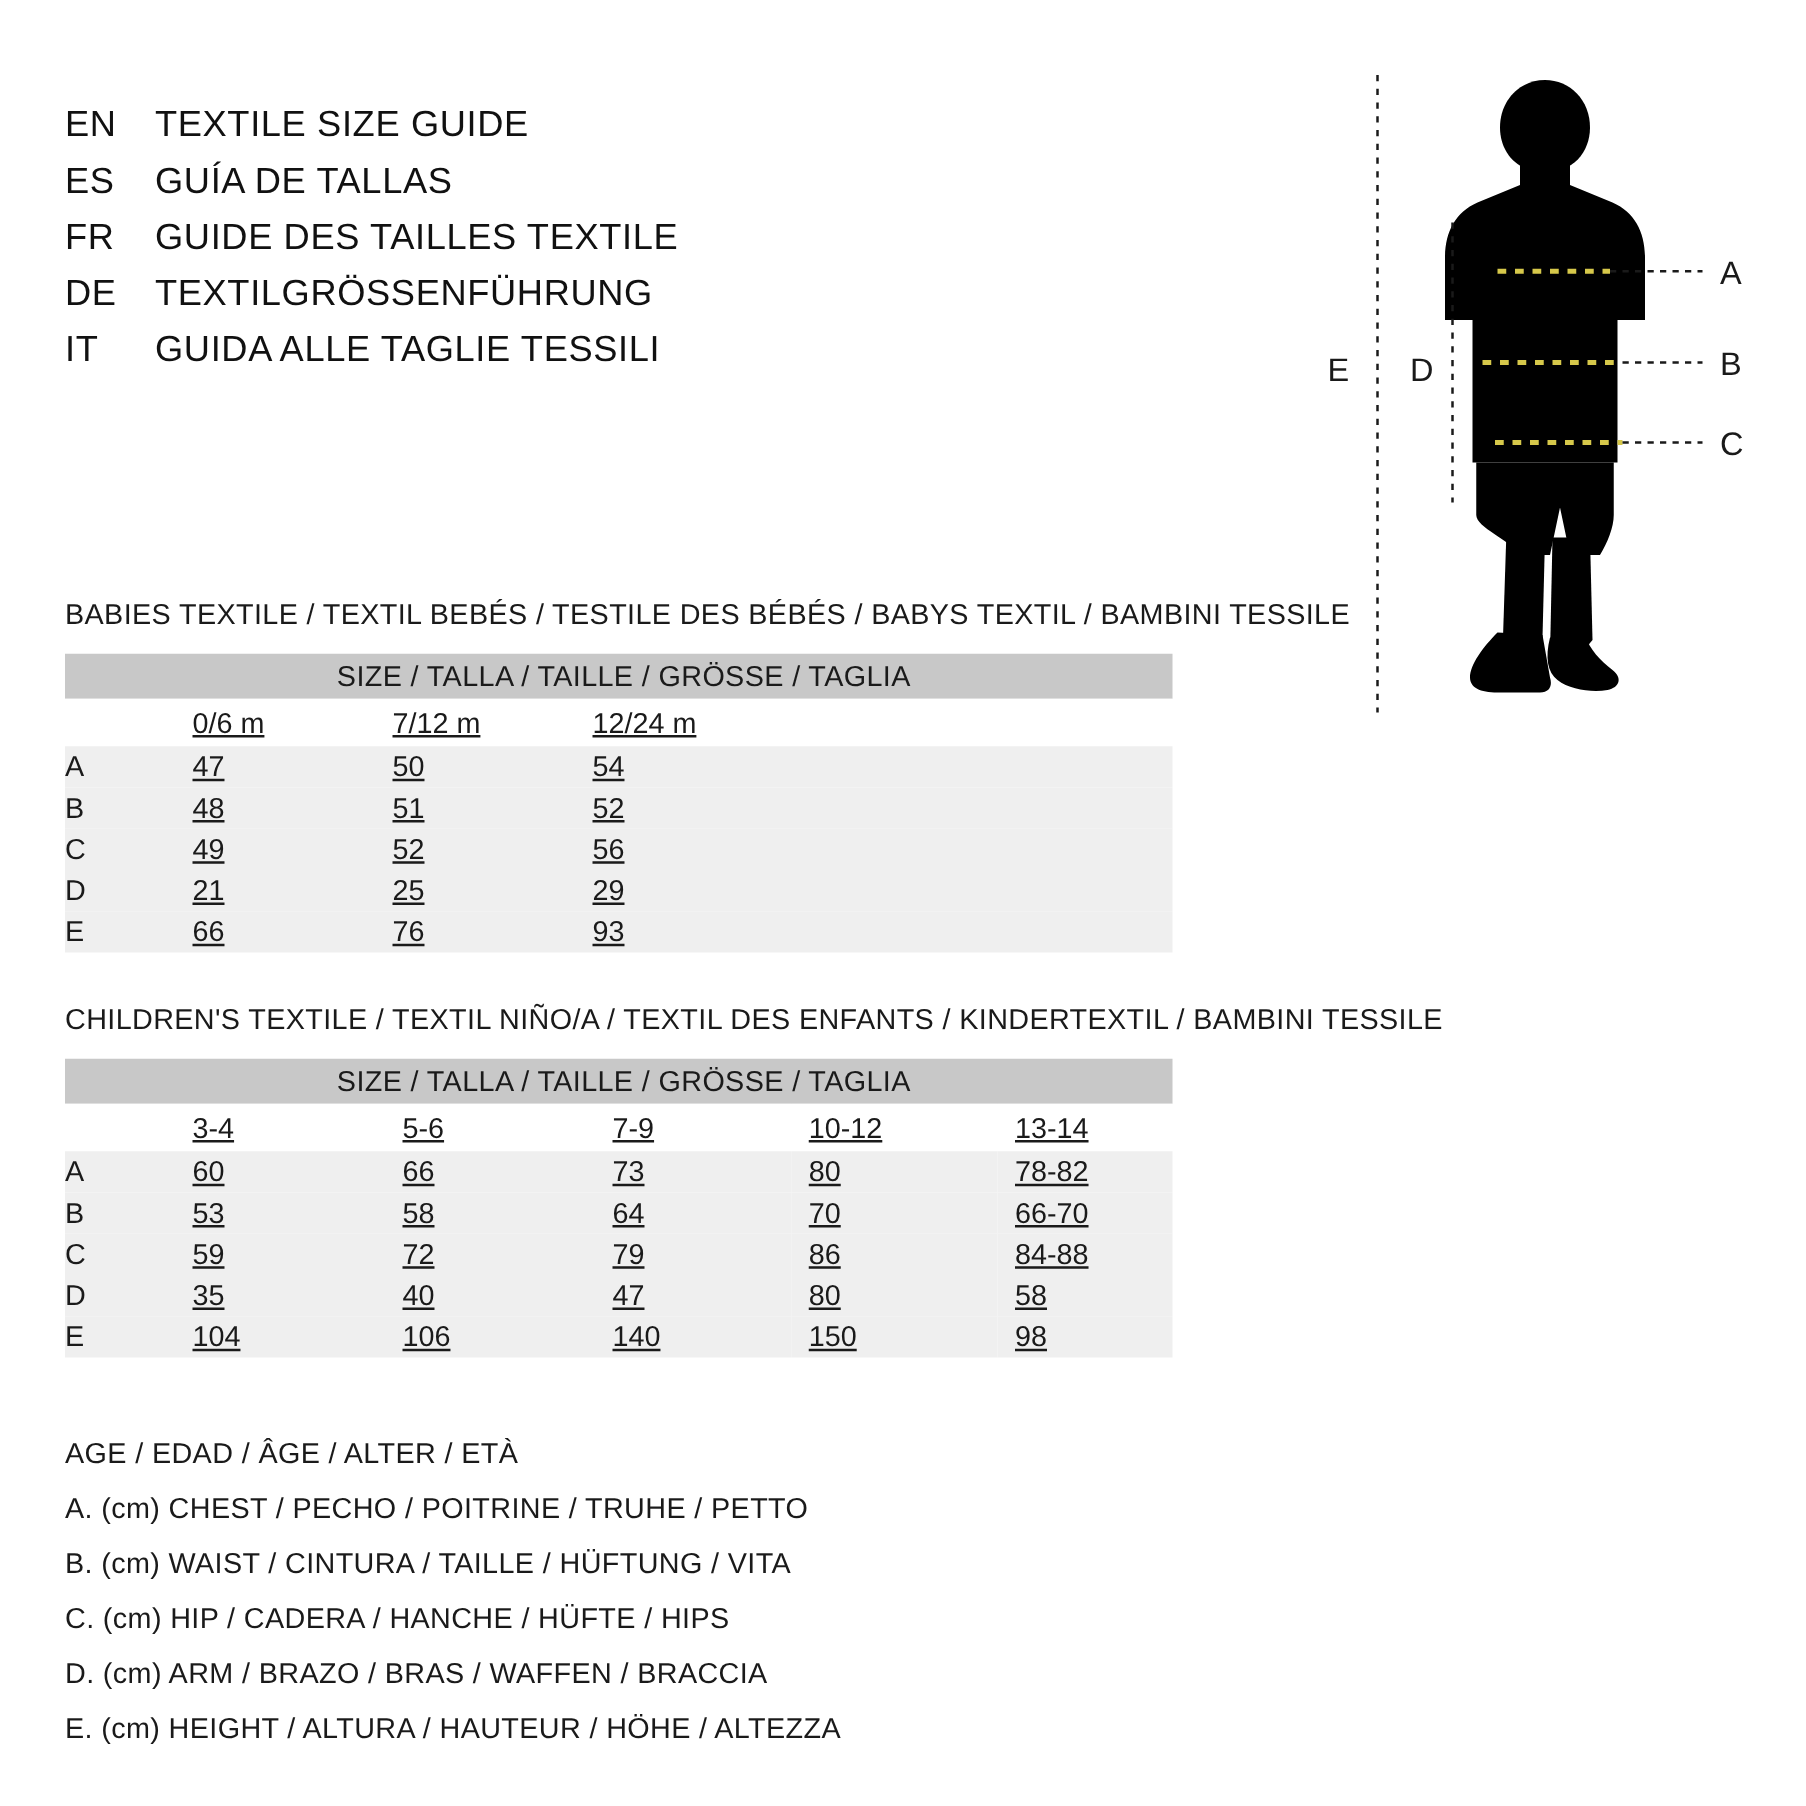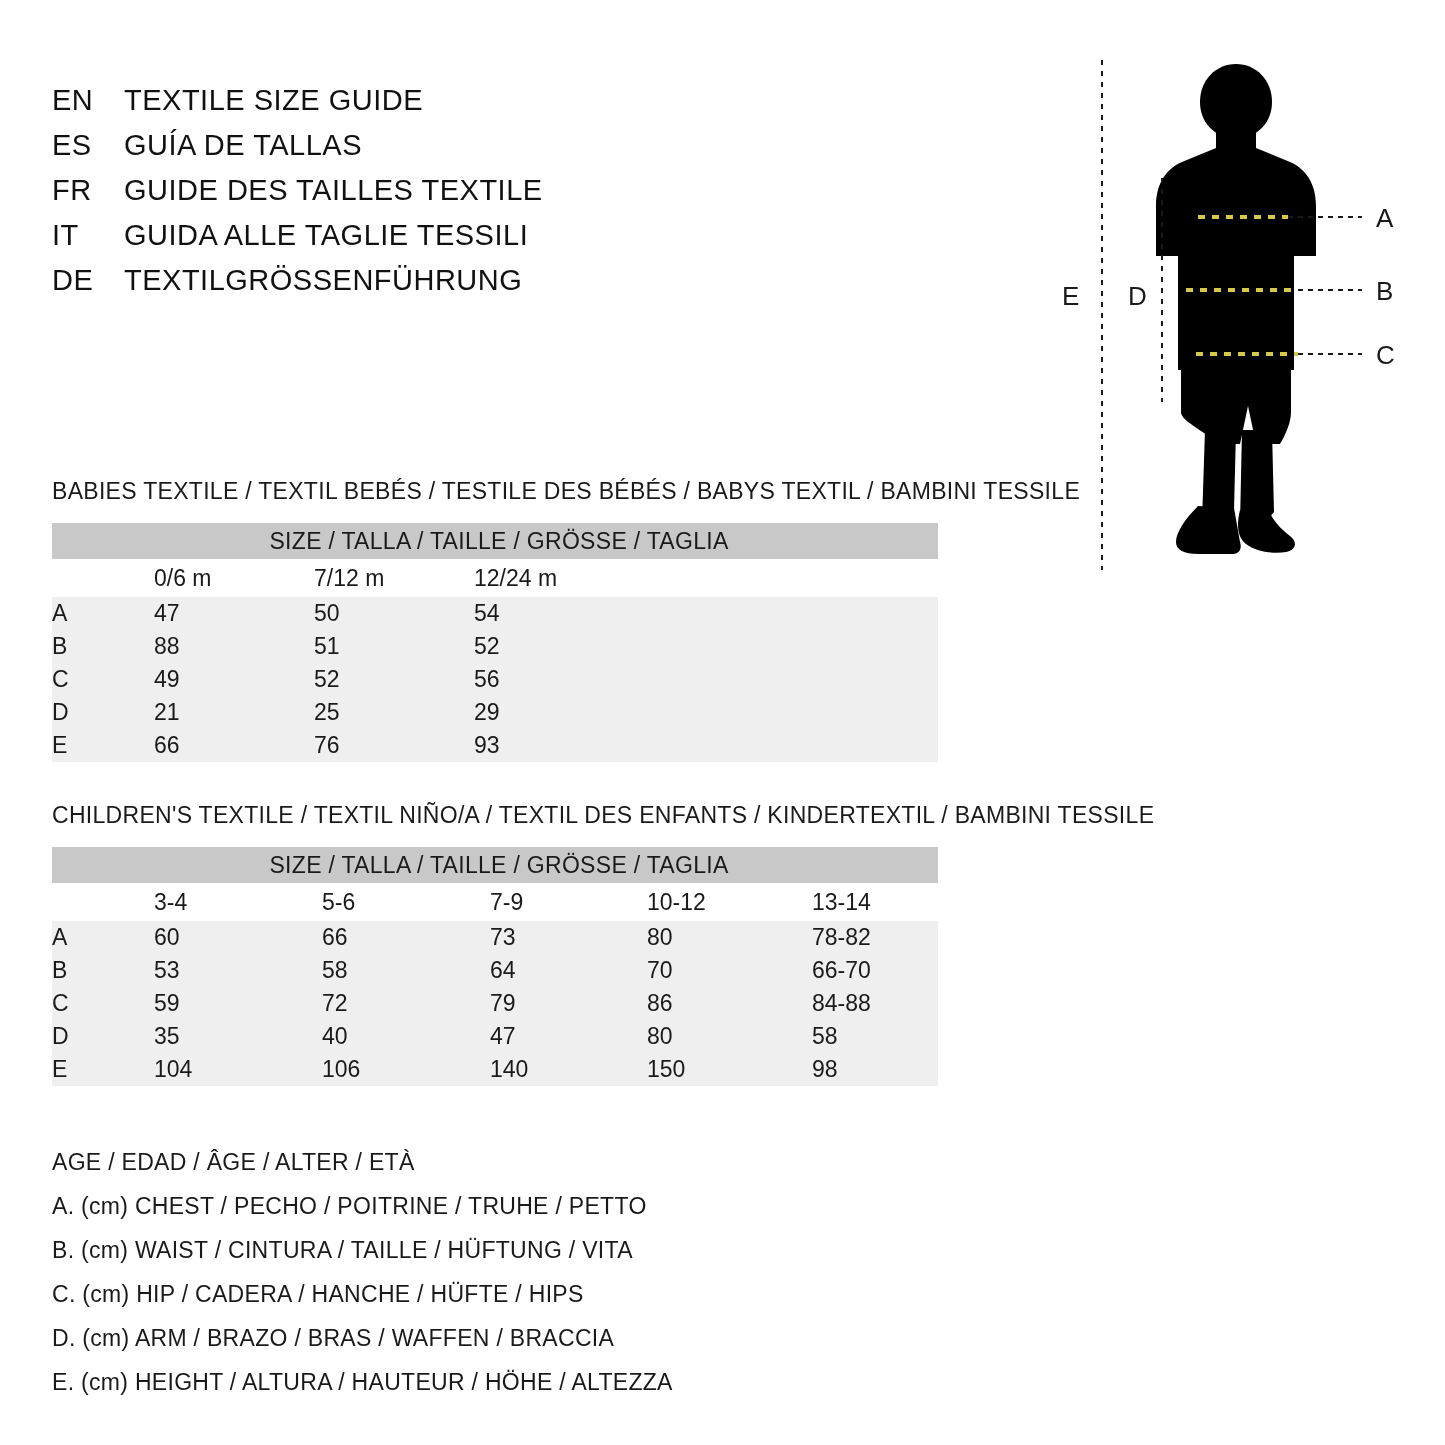--- a/index.html
+++ b/index.html
@@ -101,20 +101,21 @@
   }
   tr.data-row.alt td {
     background: #efefef;
   }
   td.rowlabel {
     width: 88px;
     padding-left: 8px;
   }
   td.valcell {
     padding-left: 0;
+    text-decoration: underline;
   }
   .cell-inner {
     display: block;
     padding-left: 14px;
   }
 
   
   .babies col.c0 { width: 88px; }
   .babies col.c1 { width: 160px; }
   .babies col.c2 { width: 160px; }
@@ -154,26 +155,26 @@
   </div>
   <div class="lang-row">
     <span class="lang-code">ES</span>
     <span class="lang-title">GUÍA DE TALLAS</span>
   </div>
   <div class="lang-row">
     <span class="lang-code">FR</span>
     <span class="lang-title">GUIDE DES TAILLES TEXTILE</span>
   </div>
   <div class="lang-row">
+    <span class="lang-code">DE</span>
+    <span class="lang-title">TEXTILGRÖSSENFÜHRUNG</span>
+  </div>
+  <div class="lang-row">
     <span class="lang-code">IT</span>
     <span class="lang-title">GUIDA ALLE TAGLIE TESSILI</span>
-  </div>
-  <div class="lang-row">
-    <span class="lang-code">DE</span>
-    <span class="lang-title">TEXTILGRÖSSENFÜHRUNG</span>
   </div>
 </div>
 
 <div id="figure">
   <svg width="380" height="530" viewBox="0 0 380 530" xmlns="http://www.w3.org/2000/svg">
 
     <g fill="#000000">
 
       <path d="M186 14 C206 14 222 30 222 52 C222 72 208 88 186 88 C164 88 150 72 150 52 C150 30 166 14 186 14 Z"></path>
 
@@ -244,21 +245,21 @@
         <td class="valcell">
             <span class="cell-inner">50</span>
           </td>
         <td class="valcell">
             <span class="cell-inner">54</span>
           </td>
       </tr>
       <tr class="data-row alt">
         <td class="rowlabel">B</td>
         <td class="valcell">
-            <span class="cell-inner">88</span>
+            <span class="cell-inner">48</span>
           </td>
         <td class="valcell">
             <span class="cell-inner">51</span>
           </td>
         <td class="valcell">
             <span class="cell-inner">52</span>
           </td>
       </tr>
       <tr class="data-row">
         <td class="rowlabel">C</td>

